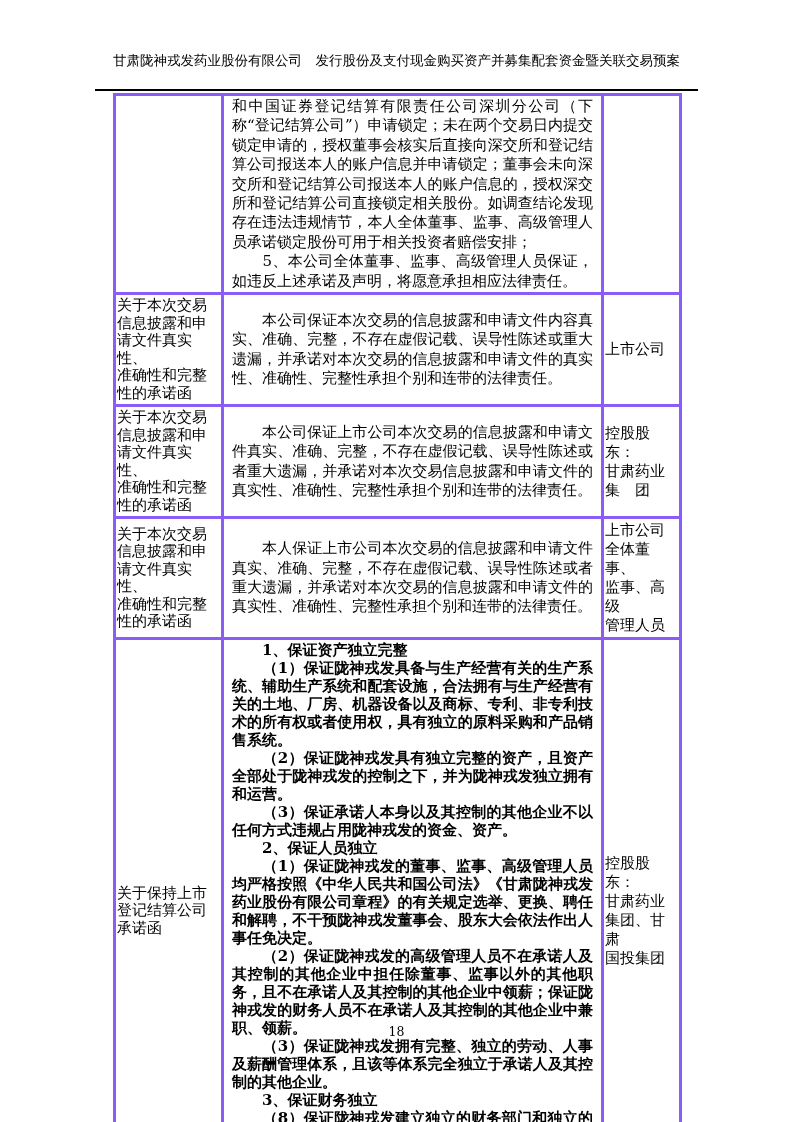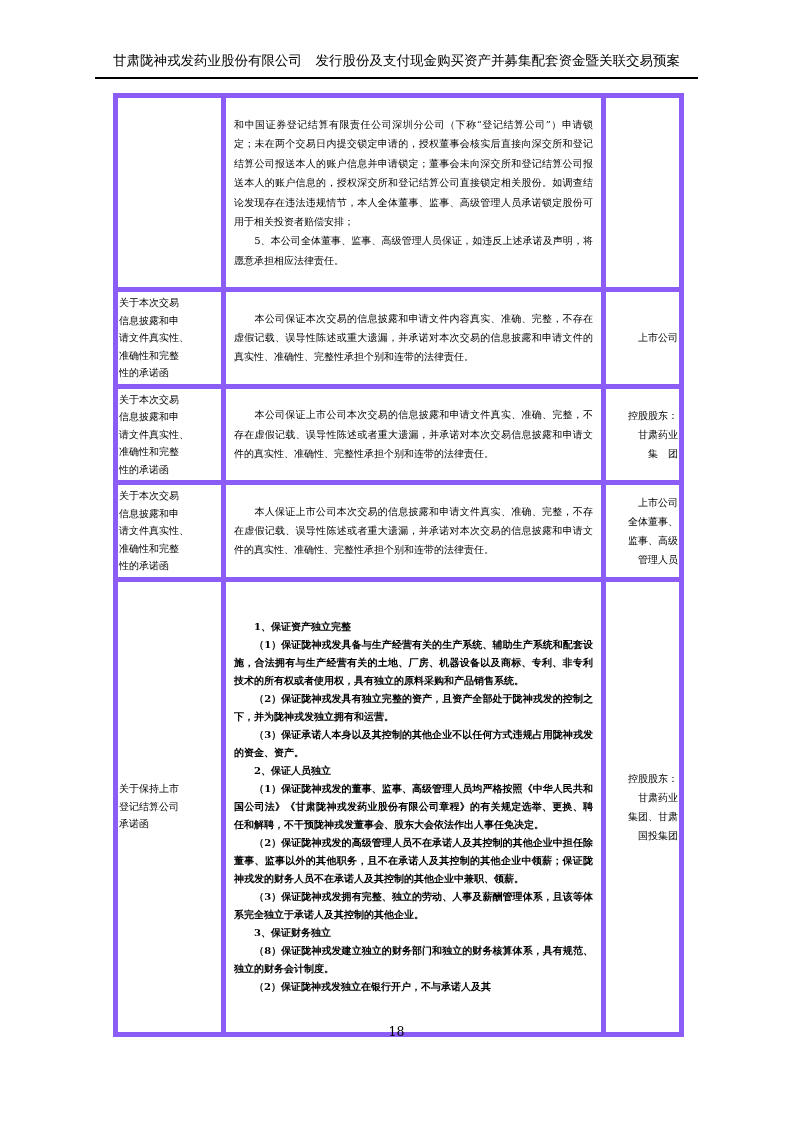--- a/index.html
+++ b/index.html
@@ -16,56 +16,56 @@
   }
   .doc-header {
     position: absolute;
     left: 95px;
     top: 50px;
     width: 603px;
     text-align: center;
     font-size: 13.5px;
     line-height: 20px;
     white-space: nowrap;
-    padding-bottom: 7px;
+    padding-bottom: 19px;
     border-bottom: 2px solid #000;
   }
   .doc-table {
     position: absolute;
     left: 113px;
     top: 93px;
     width: 566px;
     display: table;
     table-layout: fixed;
     border-collapse: collapse;
     border: 2px solid #000;
   }
   .tr { display: table-row; }
   .td {
     display: table-cell;
-    border: 5px solid #8b5cf6;
-    font-size: 10px;
+    border: 3px solid #8b5cf6;
+    font-size: 15px;
     vertical-align: middle;
   }
   .td.label {
     width: 108px;
     text-align: left;
     line-height: 17.5px;
     white-space: pre-line;
     padding: 2px 1px;
   }
   .td.content {
     width: 380px;
     padding: 1px 8px;
     line-height: 19.4px;
     text-align: justify;
   }
   .td.party {
     width: 78px;
-    text-align: right;
+    text-align: left;
     line-height: 19px;
     white-space: pre-line;
     padding: 2px 1px;
   }
   .r0 { height: 194px; }
   .r1 { height: 85px; }
   .r2 { height: 88px; }
   .r3 { height: 91px; }
   .r4 { height: 455px; }
   .r4 .content { line-height: 18px; font-weight: bold; }

